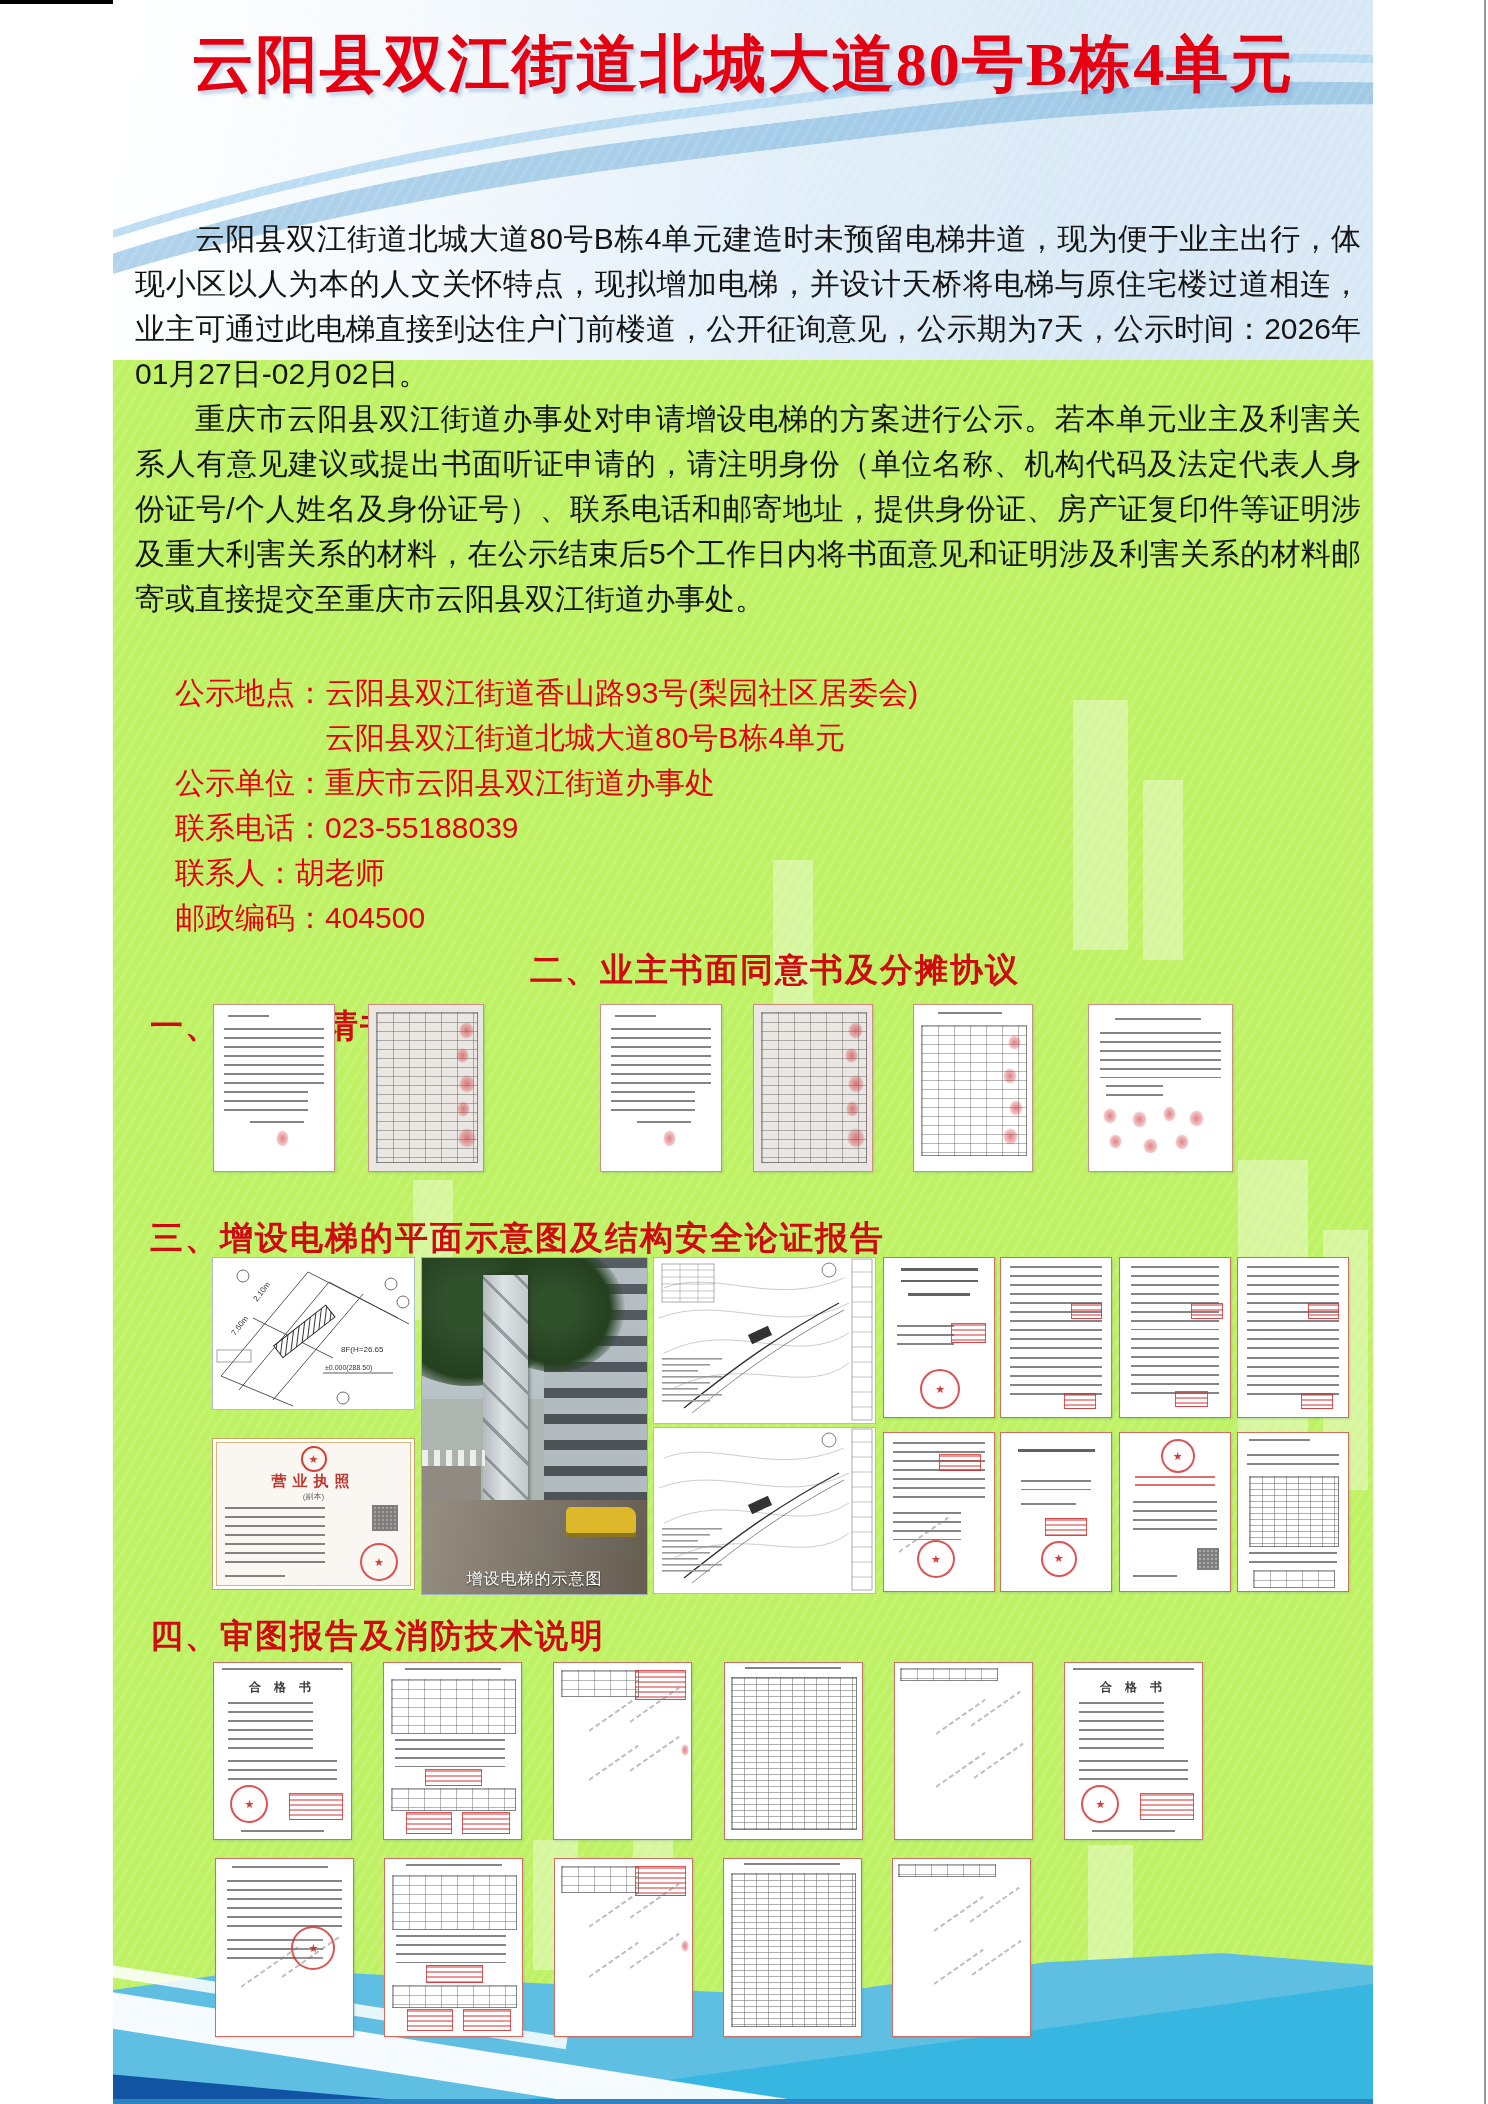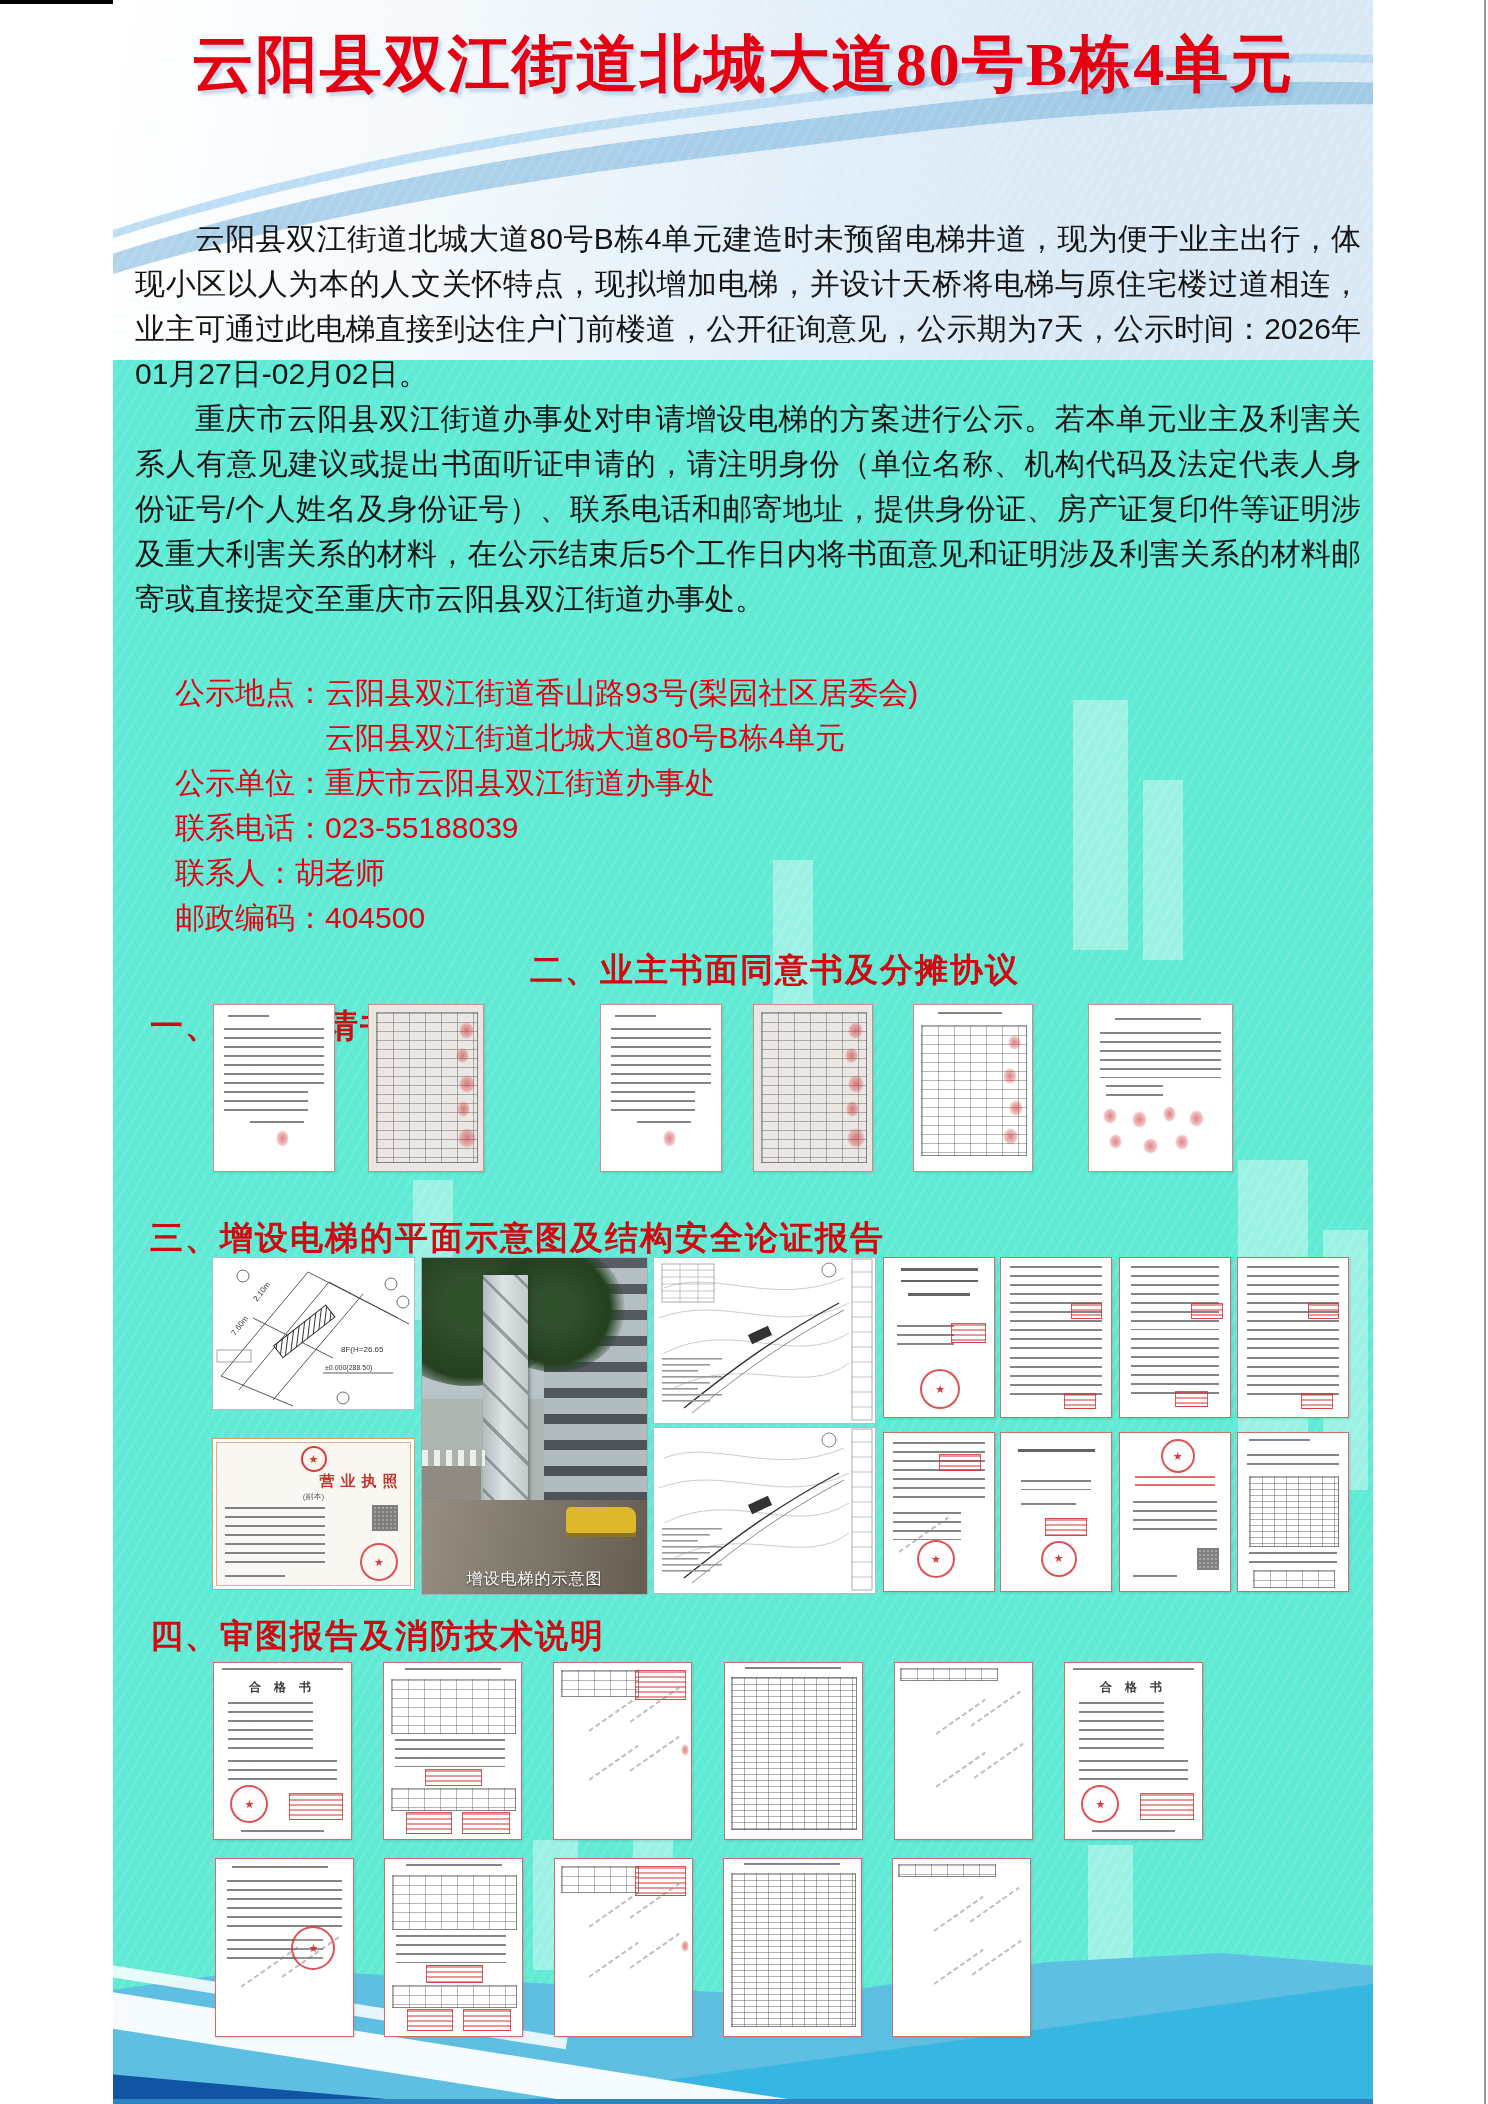--- a/index.html
+++ b/index.html
@@ -2,21 +2,21 @@
 <html><head>
 <meta charset="utf-8">
 <style>
   html,body{margin:0;padding:0;background:#fff;}
   .canvas{position:relative;width:1488px;height:2104px;background:#ffffff;overflow:hidden;
           font-family:"Liberation Sans","DejaVu Sans",sans-serif;}
   .black-sliver{position:absolute;left:0;top:0;width:113px;height:4px;background:#000;}
   .right-margin{position:absolute;left:1373px;top:0;width:115px;height:100%;background:#fff;}
   .right-rule{position:absolute;left:1484px;top:0;width:2px;height:100%;background:#9a9a9a;}
 
-  .poster{position:absolute;left:113px;top:0;width:1260px;height:2104px;background:#5eead4;overflow:hidden;}
+  .poster{position:absolute;left:113px;top:0;width:1260px;height:2104px;background:#bef264;overflow:hidden;}
 
   
   .sky-top{position:absolute;left:0;top:0;width:100%;height:360px;
     background:linear-gradient(100deg,#ffffff 0%,#f2f8fc 28%,#e2eff9 52%,#d8e9f5 78%);}
   .rb1{position:absolute;left:-300px;top:120px;width:2000px;height:430px;border-radius:45%;
     border-top:26px solid rgba(125,182,222,.6);transform:rotate(-7deg);}
   .rb2{position:absolute;left:-300px;top:96px;width:1960px;height:430px;border-radius:45%;
     border-top:10px solid rgba(173,212,240,.8);transform:rotate(-7.5deg);}
   .tex{position:absolute;inset:0;background:repeating-linear-gradient(120deg,
       rgba(255,255,255,.10) 0 3px, rgba(255,255,255,0) 3px 9px);pointer-events:none;}
@@ -110,21 +110,21 @@
   .ph-car{position:absolute;right:5%;bottom:17%;width:31%;height:9%;background:#ddb82a;
     border-radius:5px 9px 3px 3px;box-shadow:inset 0 -4px 0 rgba(60,50,20,.5);}
   .ph-caption{position:absolute;bottom:4px;left:0;width:100%;text-align:center;color:#fff;font-size:16px;
     text-shadow:0 1px 2px rgba(0,0,0,.65);letter-spacing:1px;}
 
   .license{position:absolute;left:99px;top:1438px;width:201px;height:150px;background:#faf7f2;
     border:1px solid #caa264;box-shadow:inset 0 0 0 3px #fff,inset 0 0 0 4px #d8b57e;z-index:4;}
   .lic-emblem{position:absolute;top:7px;left:50%;transform:translateX(-50%);width:22px;height:22px;
     border:2px solid #d43d35;border-radius:50%;color:#d43d35;font-size:11px;display:flex;align-items:center;justify-content:center;}
   .lic-title{position:absolute;top:33px;left:0;width:100%;text-align:center;color:#c3342c;font-weight:bold;
-    font-size:15px;letter-spacing:6px;margin-left:48px;}
+    font-size:15px;letter-spacing:6px;}
   .lic-sub{position:absolute;top:52px;left:0;width:100%;text-align:center;color:#666;font-size:8px;}
   .lic-lines{position:absolute;left:12px;top:68px;width:100px;height:56px;}
   .lic-qr{position:absolute;right:16px;top:66px;width:26px;height:26px;}
   .lic-seal{position:absolute;right:16px;bottom:8px;width:34px;height:34px;}
   .lic-foot{position:absolute;left:12px;bottom:6px;width:60px;height:8px;}
 </style>
 </head>
 <body>
 
 <div class="canvas">

